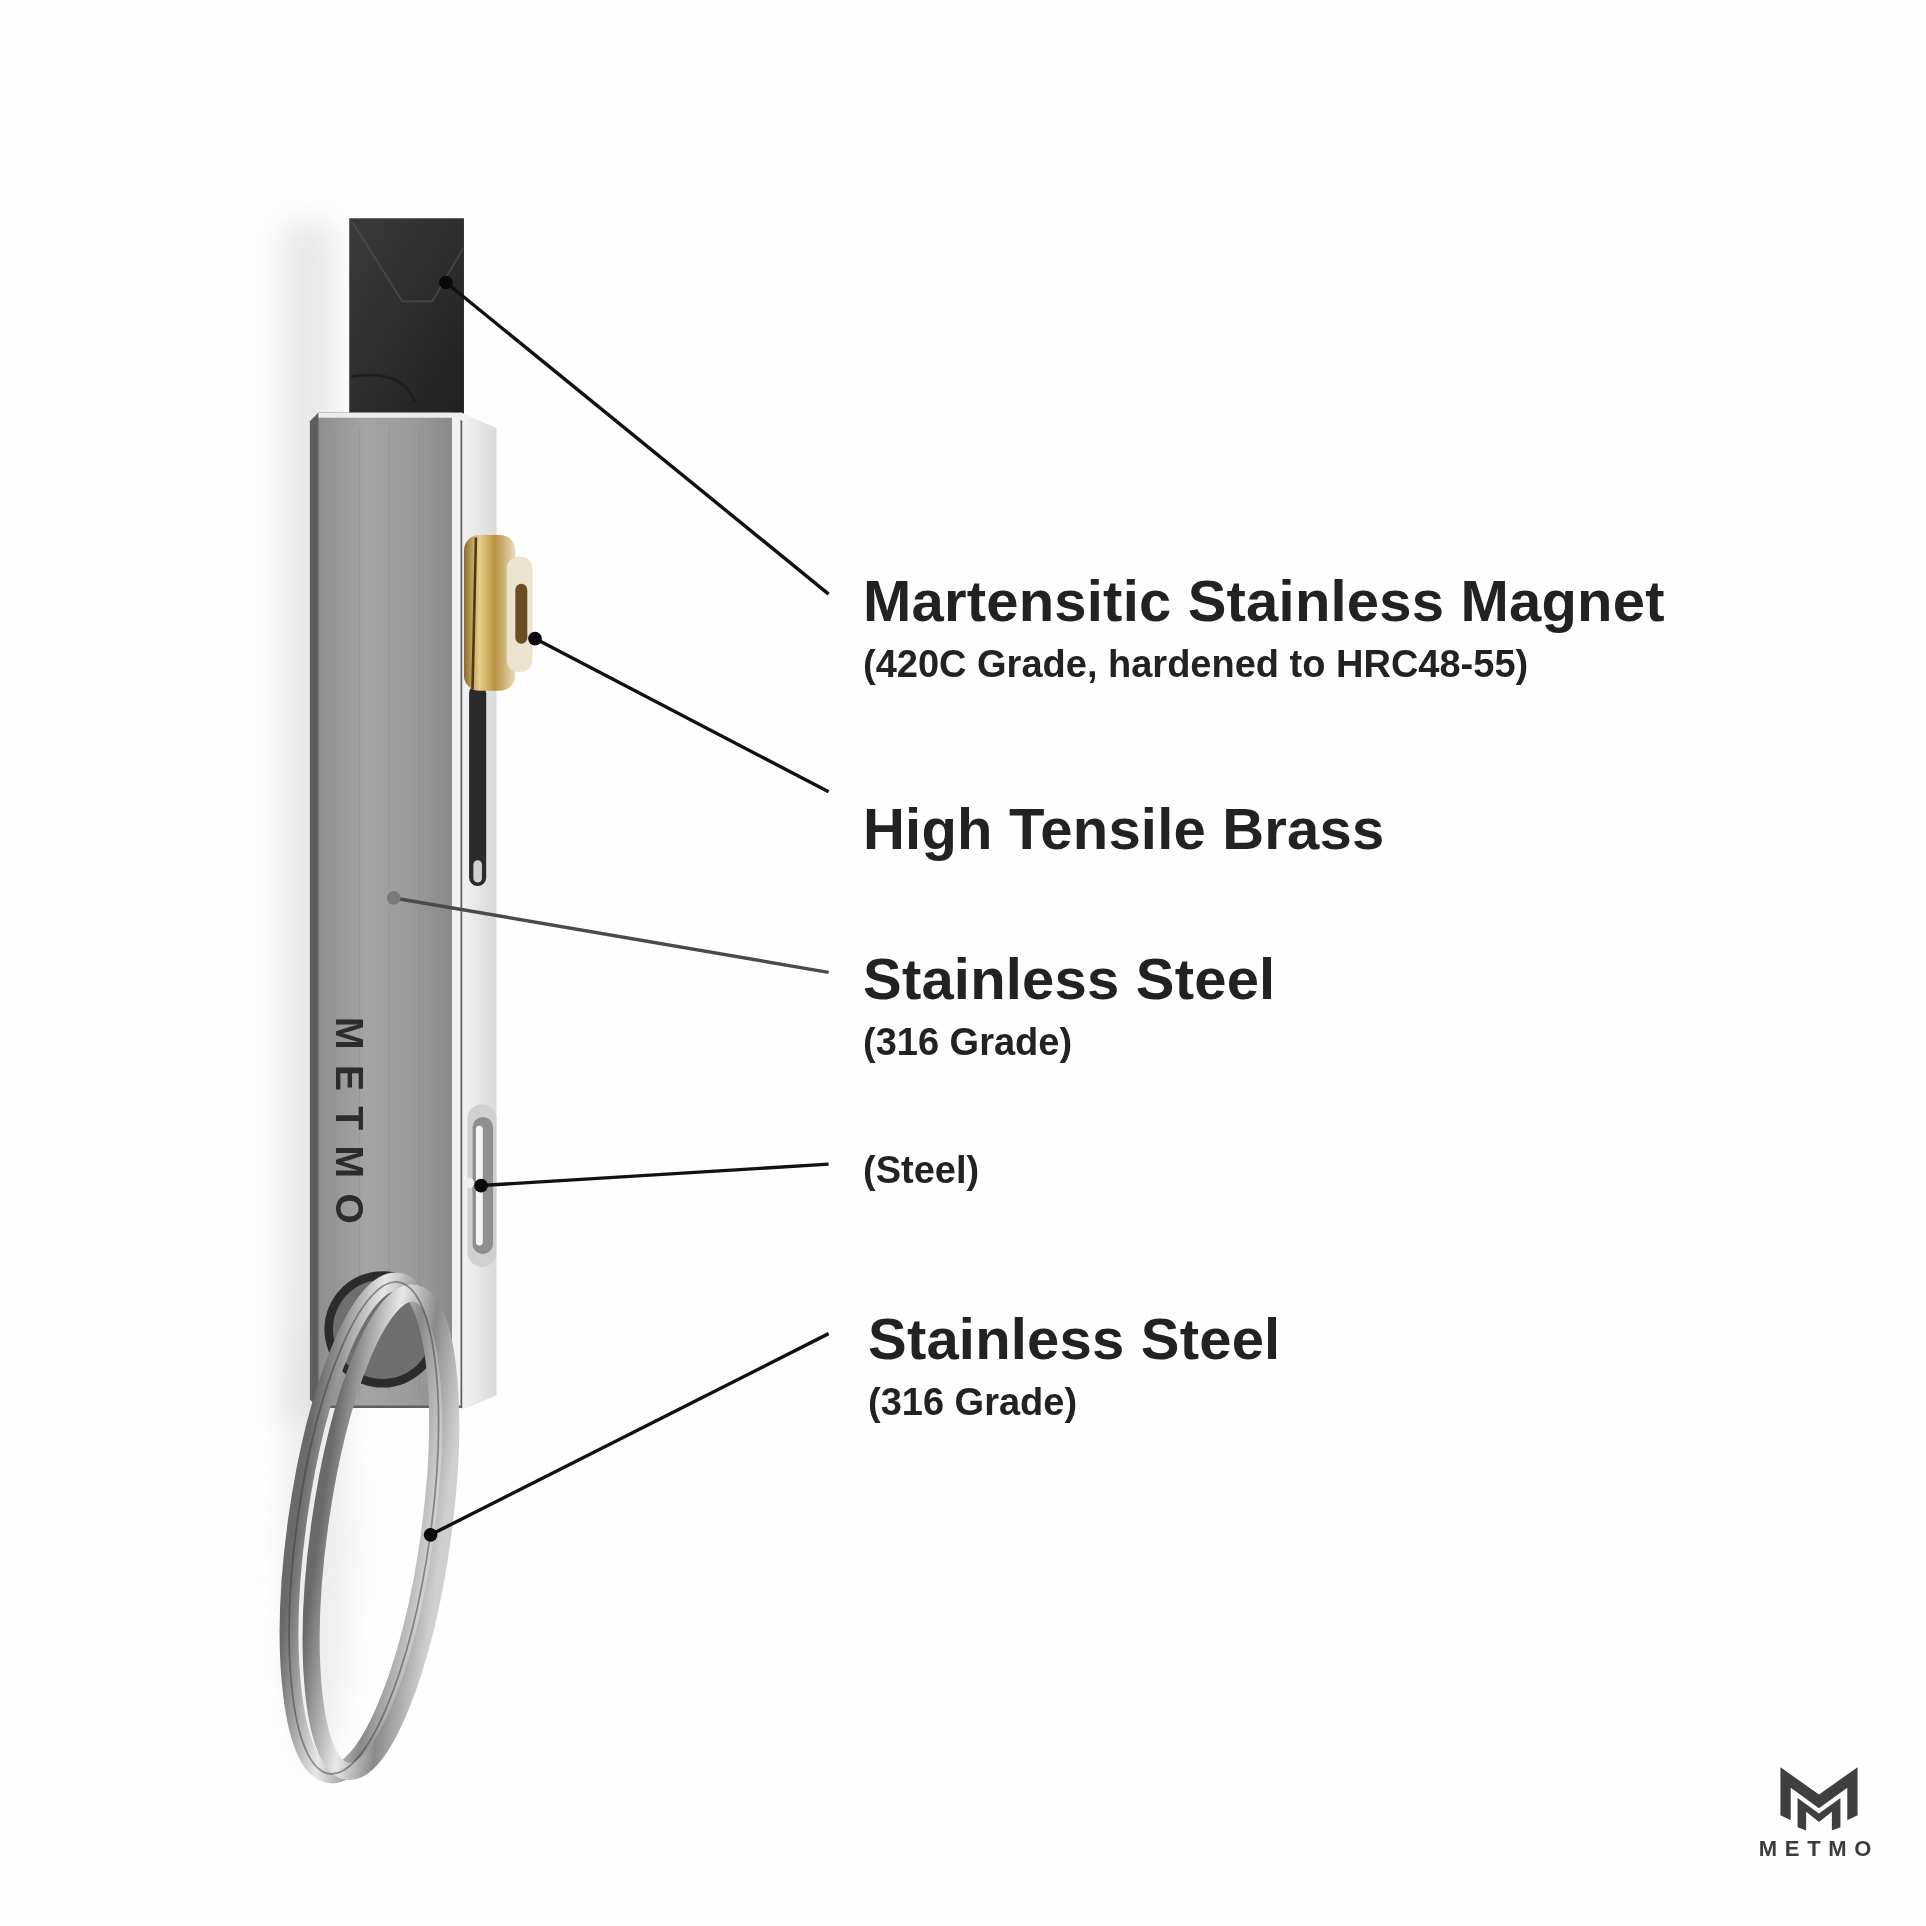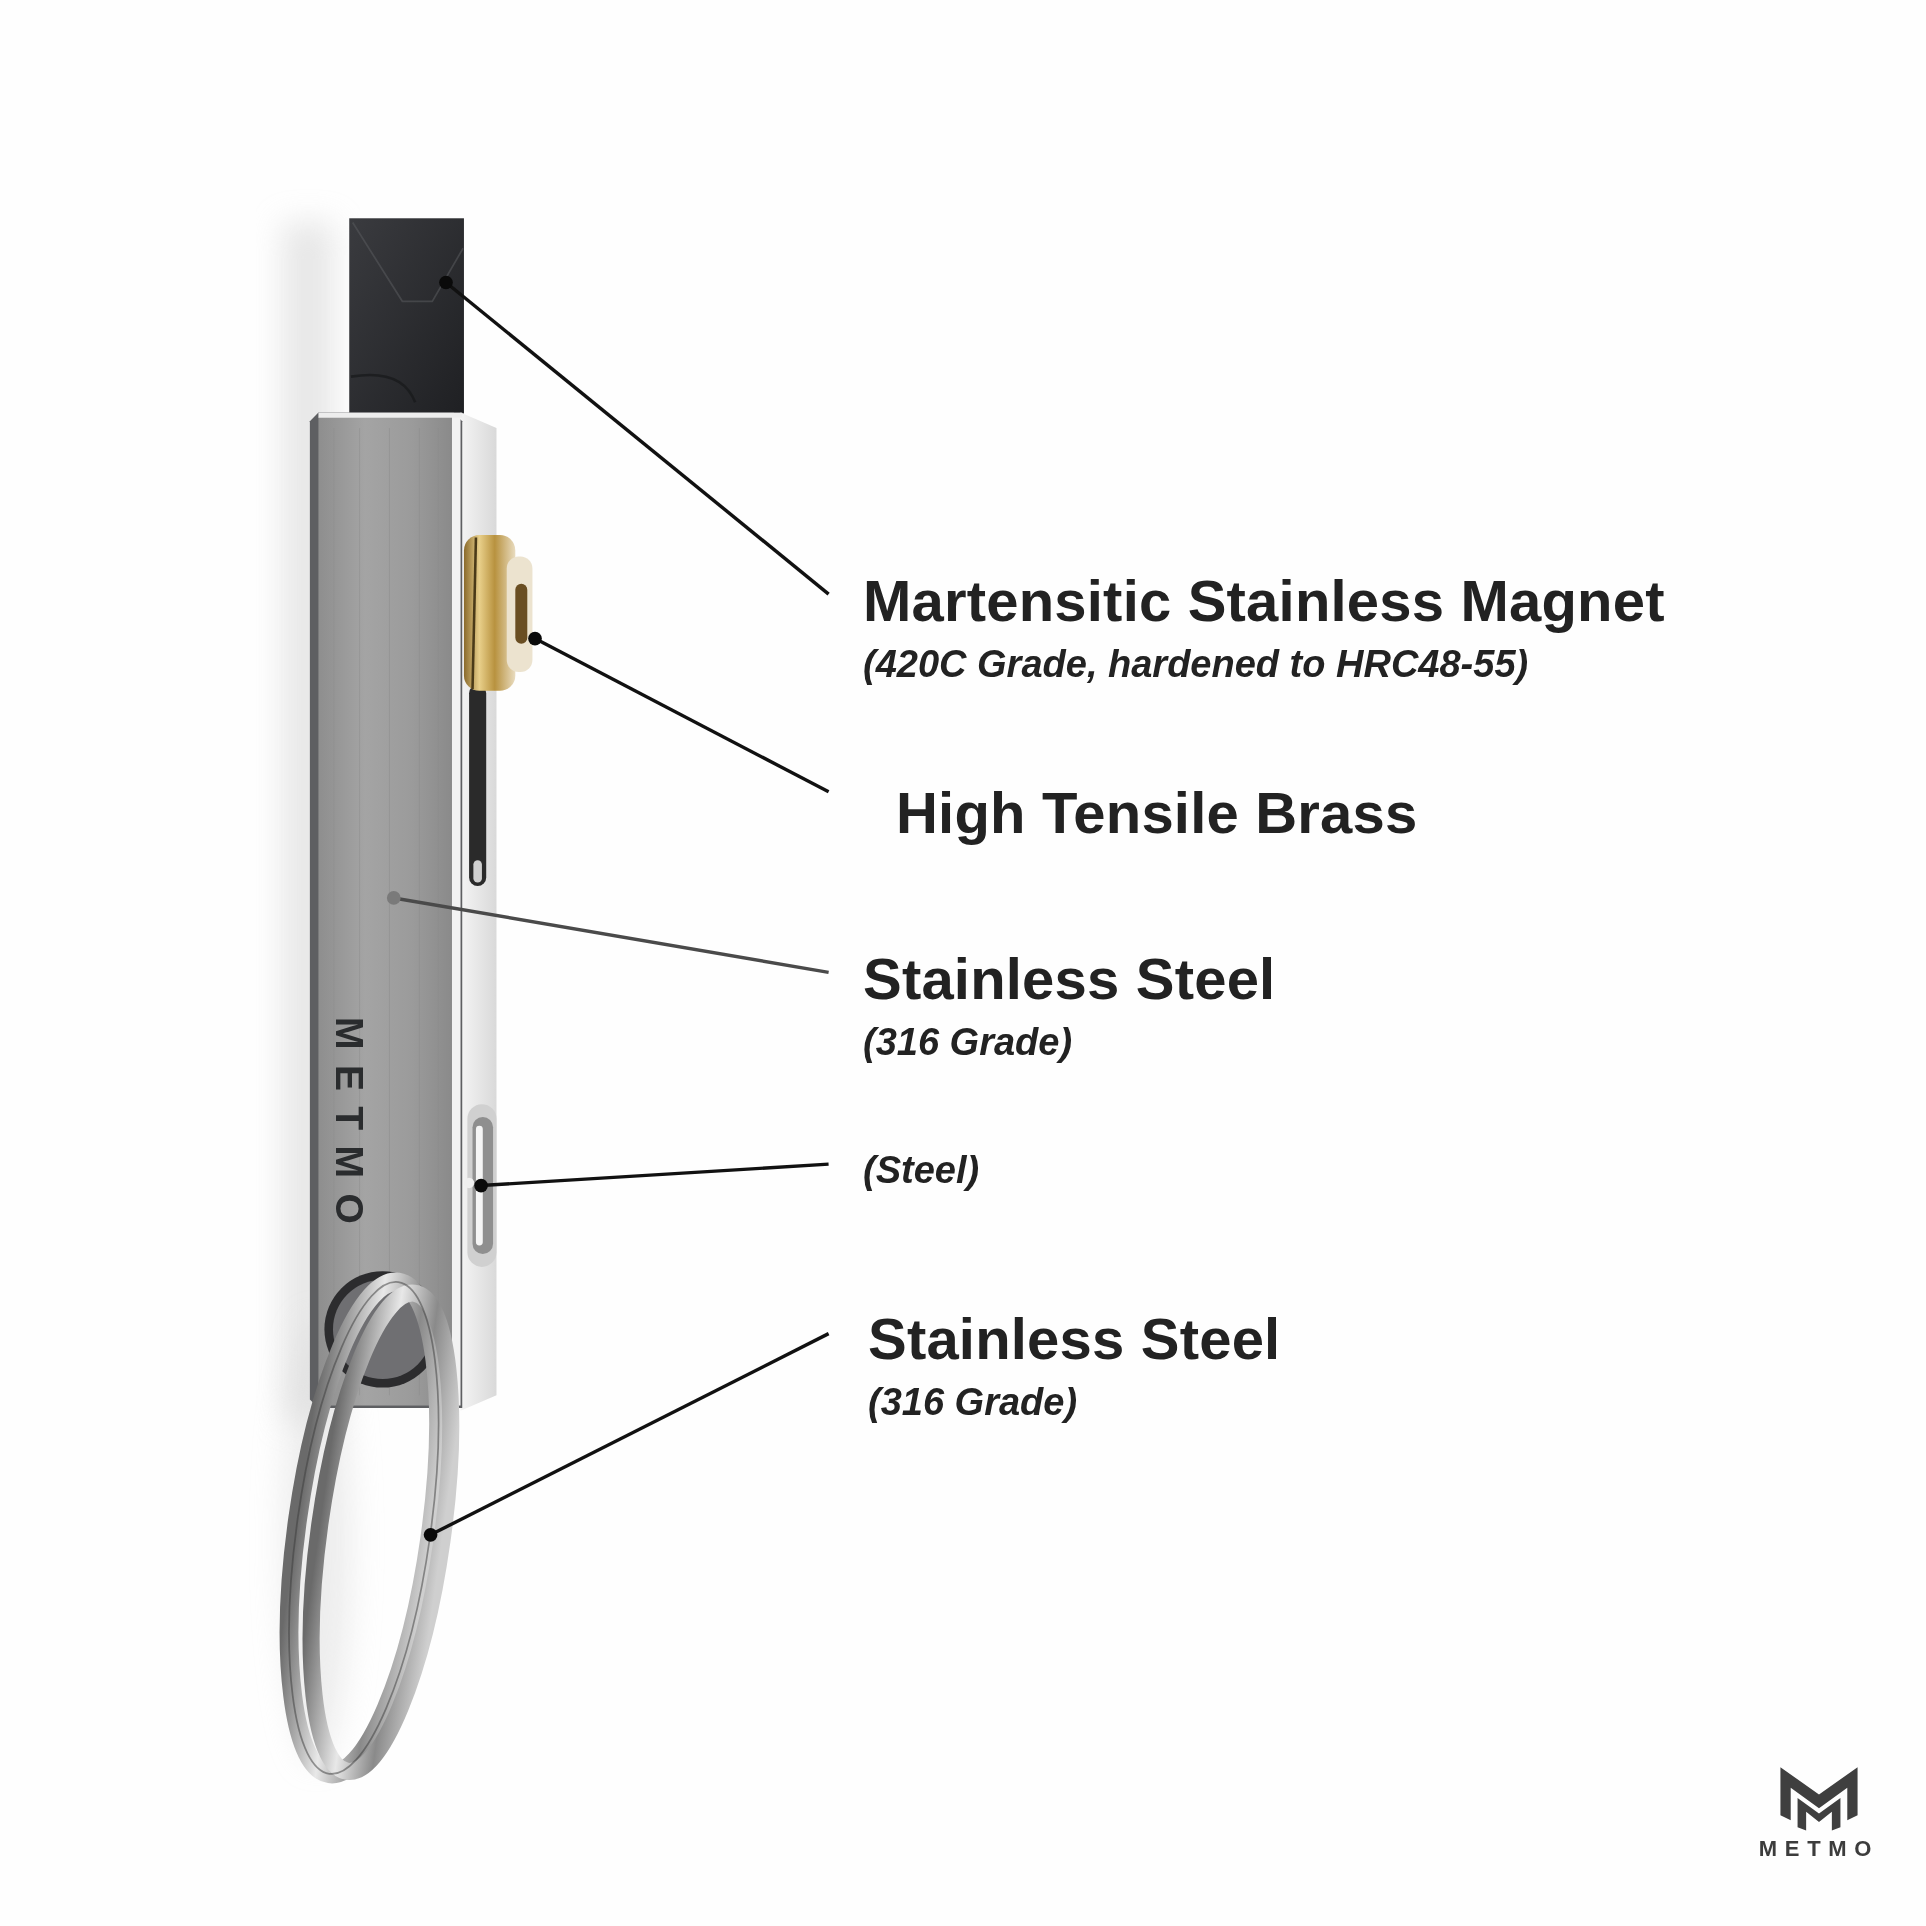--- a/index.html
+++ b/index.html
@@ -12,21 +12,21 @@
   .stage { position: absolute; left: 0; top: 0; width: 1926px; height: 1926px; }
   svg.art { position: absolute; left: 0; top: 0; width: 1926px; height: 1926px; }
 
   .callout { position: absolute; left: 863px; }
   .callout .title {
     display: block; font-weight: 700; font-size: 58px; line-height: 1;
     letter-spacing: 0.2px; white-space: nowrap; color: #222222;
   }
   .callout .sub {
     display: block; font-weight: 700; font-size: 38px; line-height: 1;
-    margin-top: 15.4px; white-space: nowrap; color: #222222; font-style: italic;
+    margin-top: 15.4px; white-space: nowrap; color: #222222;
   }
 
   .brand {
     position: absolute; left: 1746px; top: 1762px; width: 146px; height: 111px;
   }
   .brand .wordmark {
     position: absolute; left: 0; top: 74px; width: 146px; text-align: center;
     font-weight: 700; font-size: 22px; letter-spacing: 7.7px; color: #3c3c3c;
   }
   .engrave {
@@ -147,21 +147,21 @@
     </g>
   </svg>
 
   <div class="engrave">METMO</div>
 
   <div class="callout" style="top:572px;">
     <span class="title">Martensitic Stainless Magnet</span>
     <span class="sub">(420C Grade, hardened to HRC48-55)</span>
   </div>
 
-  <div class="callout" style="top:784px;margin-left:33px;">
+  <div class="callout" style="top:800px;">
     <span class="title">High Tensile Brass</span>
   </div>
 
   <div class="callout" style="top:950px;">
     <span class="title">Stainless Steel</span>
     <span class="sub">(316 Grade)</span>
   </div>
 
   <div class="callout" style="top:1136px;">
     <span class="sub">(Steel)</span>

